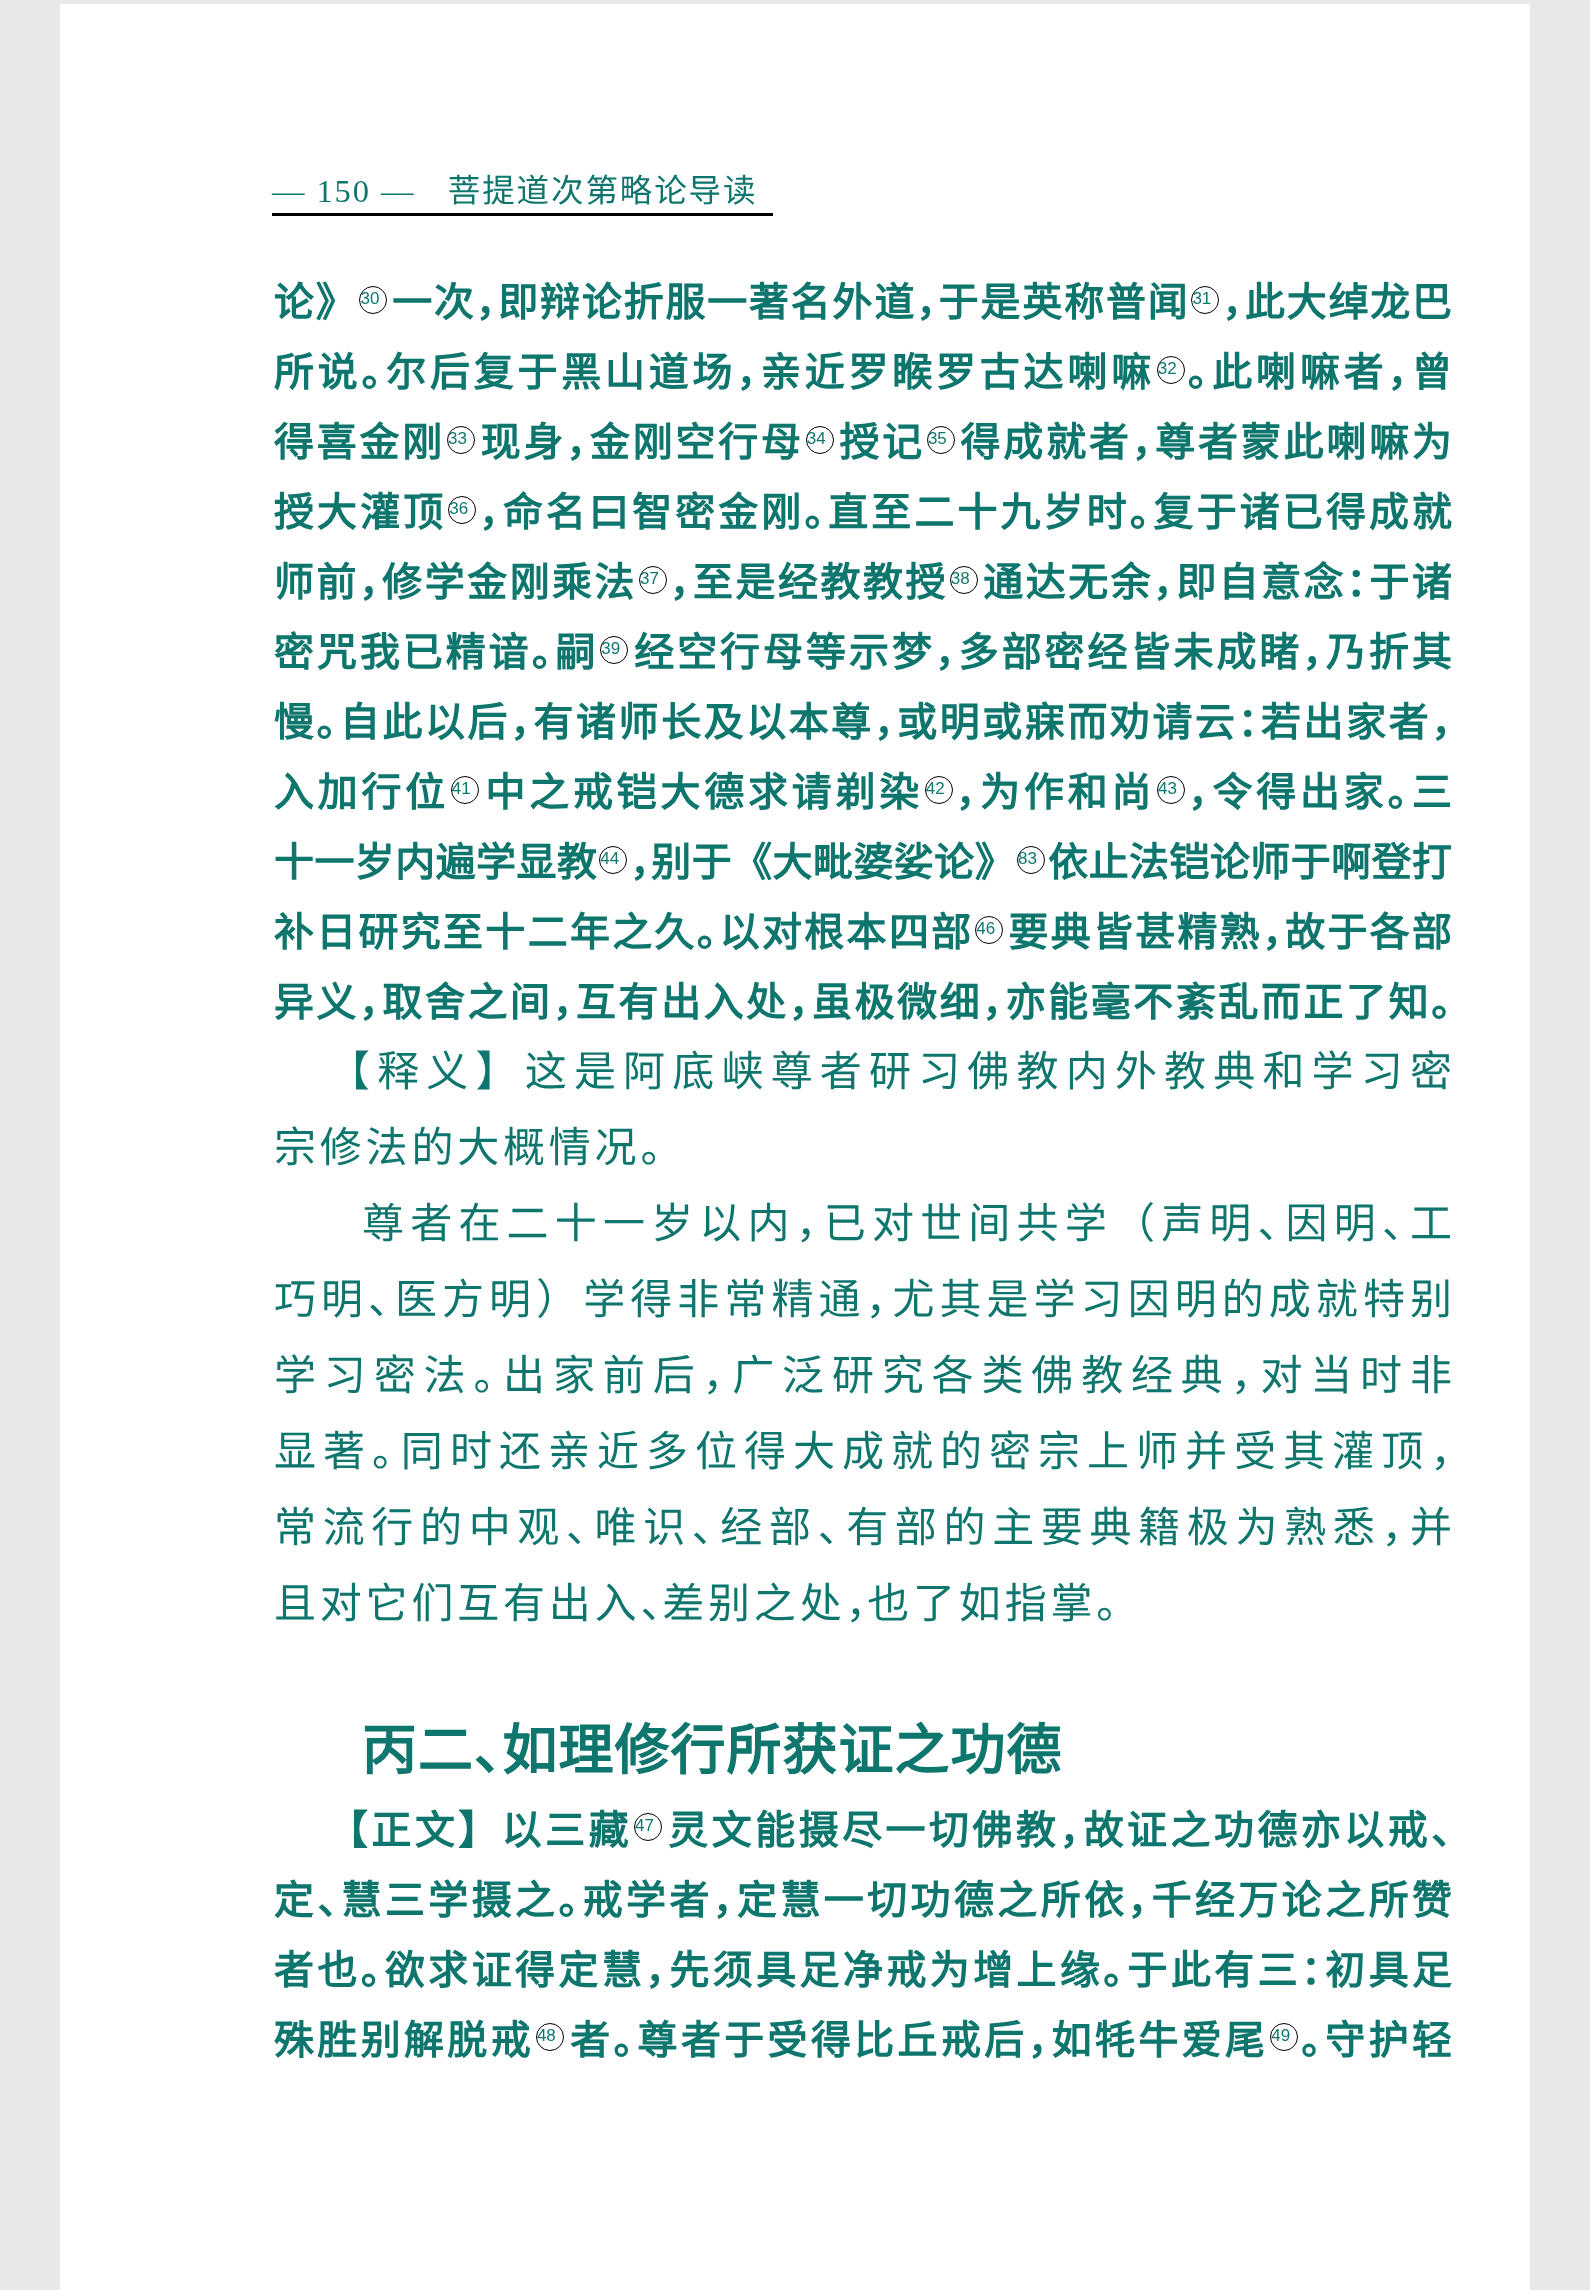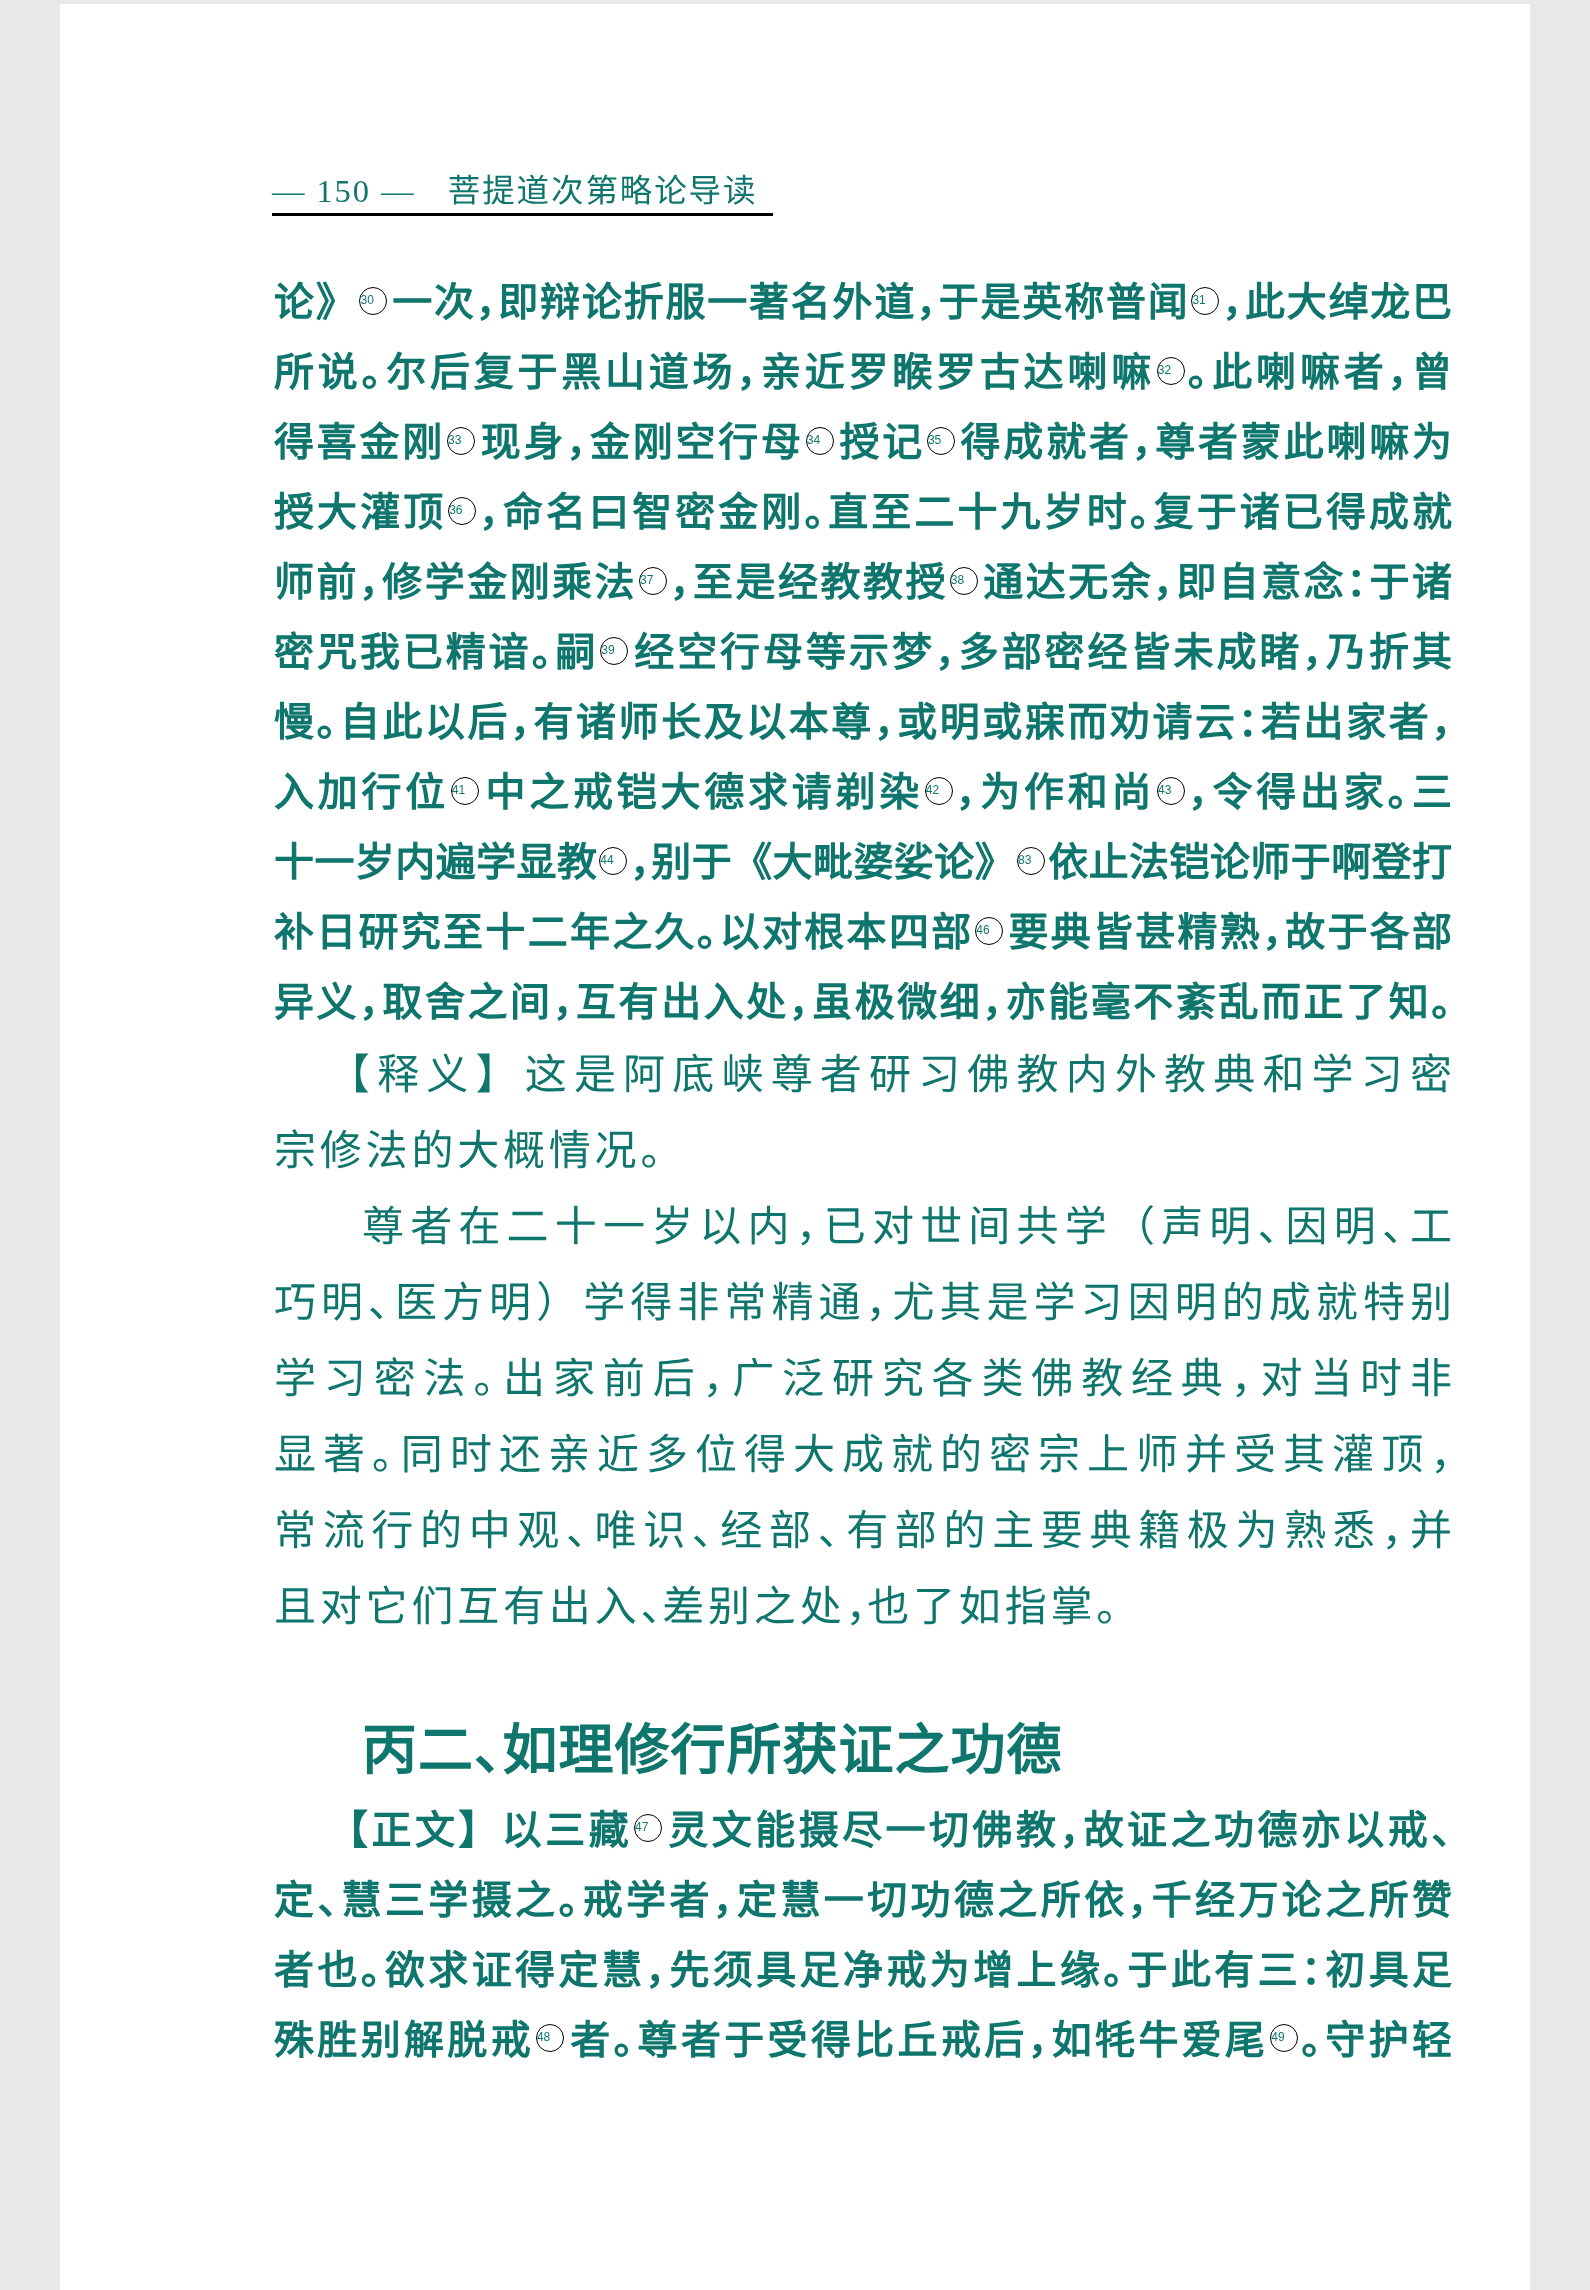--- a/index.html
+++ b/index.html
@@ -27,21 +27,21 @@
   }
   .ln{white-space:normal;}
   
   .b{
     font-family:"Liberation Sans","DejaVu Sans",sans-serif;
     font-weight:700;font-size:40px;
     height:70px;line-height:70px;letter-spacing:1.9px;
   }
   
   .s{
-    font-family:Liberation Sans, sans-serif;
+    font-family:Liberation Mono, monospace;
     font-weight:400;font-size:42px;
     height:76px;line-height:76px;letter-spacing:3.8px;
   }
   
   .h{
     font-family:"Liberation Sans","DejaVu Sans",sans-serif;
     font-weight:700;font-size:55px;
     height:76px;line-height:76px;letter-spacing:1px;
     margin-top:67px;margin-bottom:6.7px;
   }
@@ -49,21 +49,21 @@
   .j{text-align:justify;text-align-last:justify;letter-spacing:0;}
   
   .ind-bracket{text-indent:54px;}
   .ind-para{text-indent:88px;}
   
   .sup{
     display:inline-block;box-sizing:border-box;
     width:28px;height:28px;
     border:1.9px solid #000;border-radius:50%;
     font-family:"Liberation Sans","DejaVu Sans",sans-serif;
-    font-weight:400;font-size:12px;line-height:24px;
+    font-weight:400;font-size:17px;line-height:24px;
     text-align:center;letter-spacing:0;text-indent:0;
     position:relative;top:-12.4px;margin:0 2.9px 0 1.9px;
   }
   
   .pn{display:inline-block;width:.52em;letter-spacing:0;text-indent:0;}
 </style>
 </head>
 <body>
 
 <div class="page">

